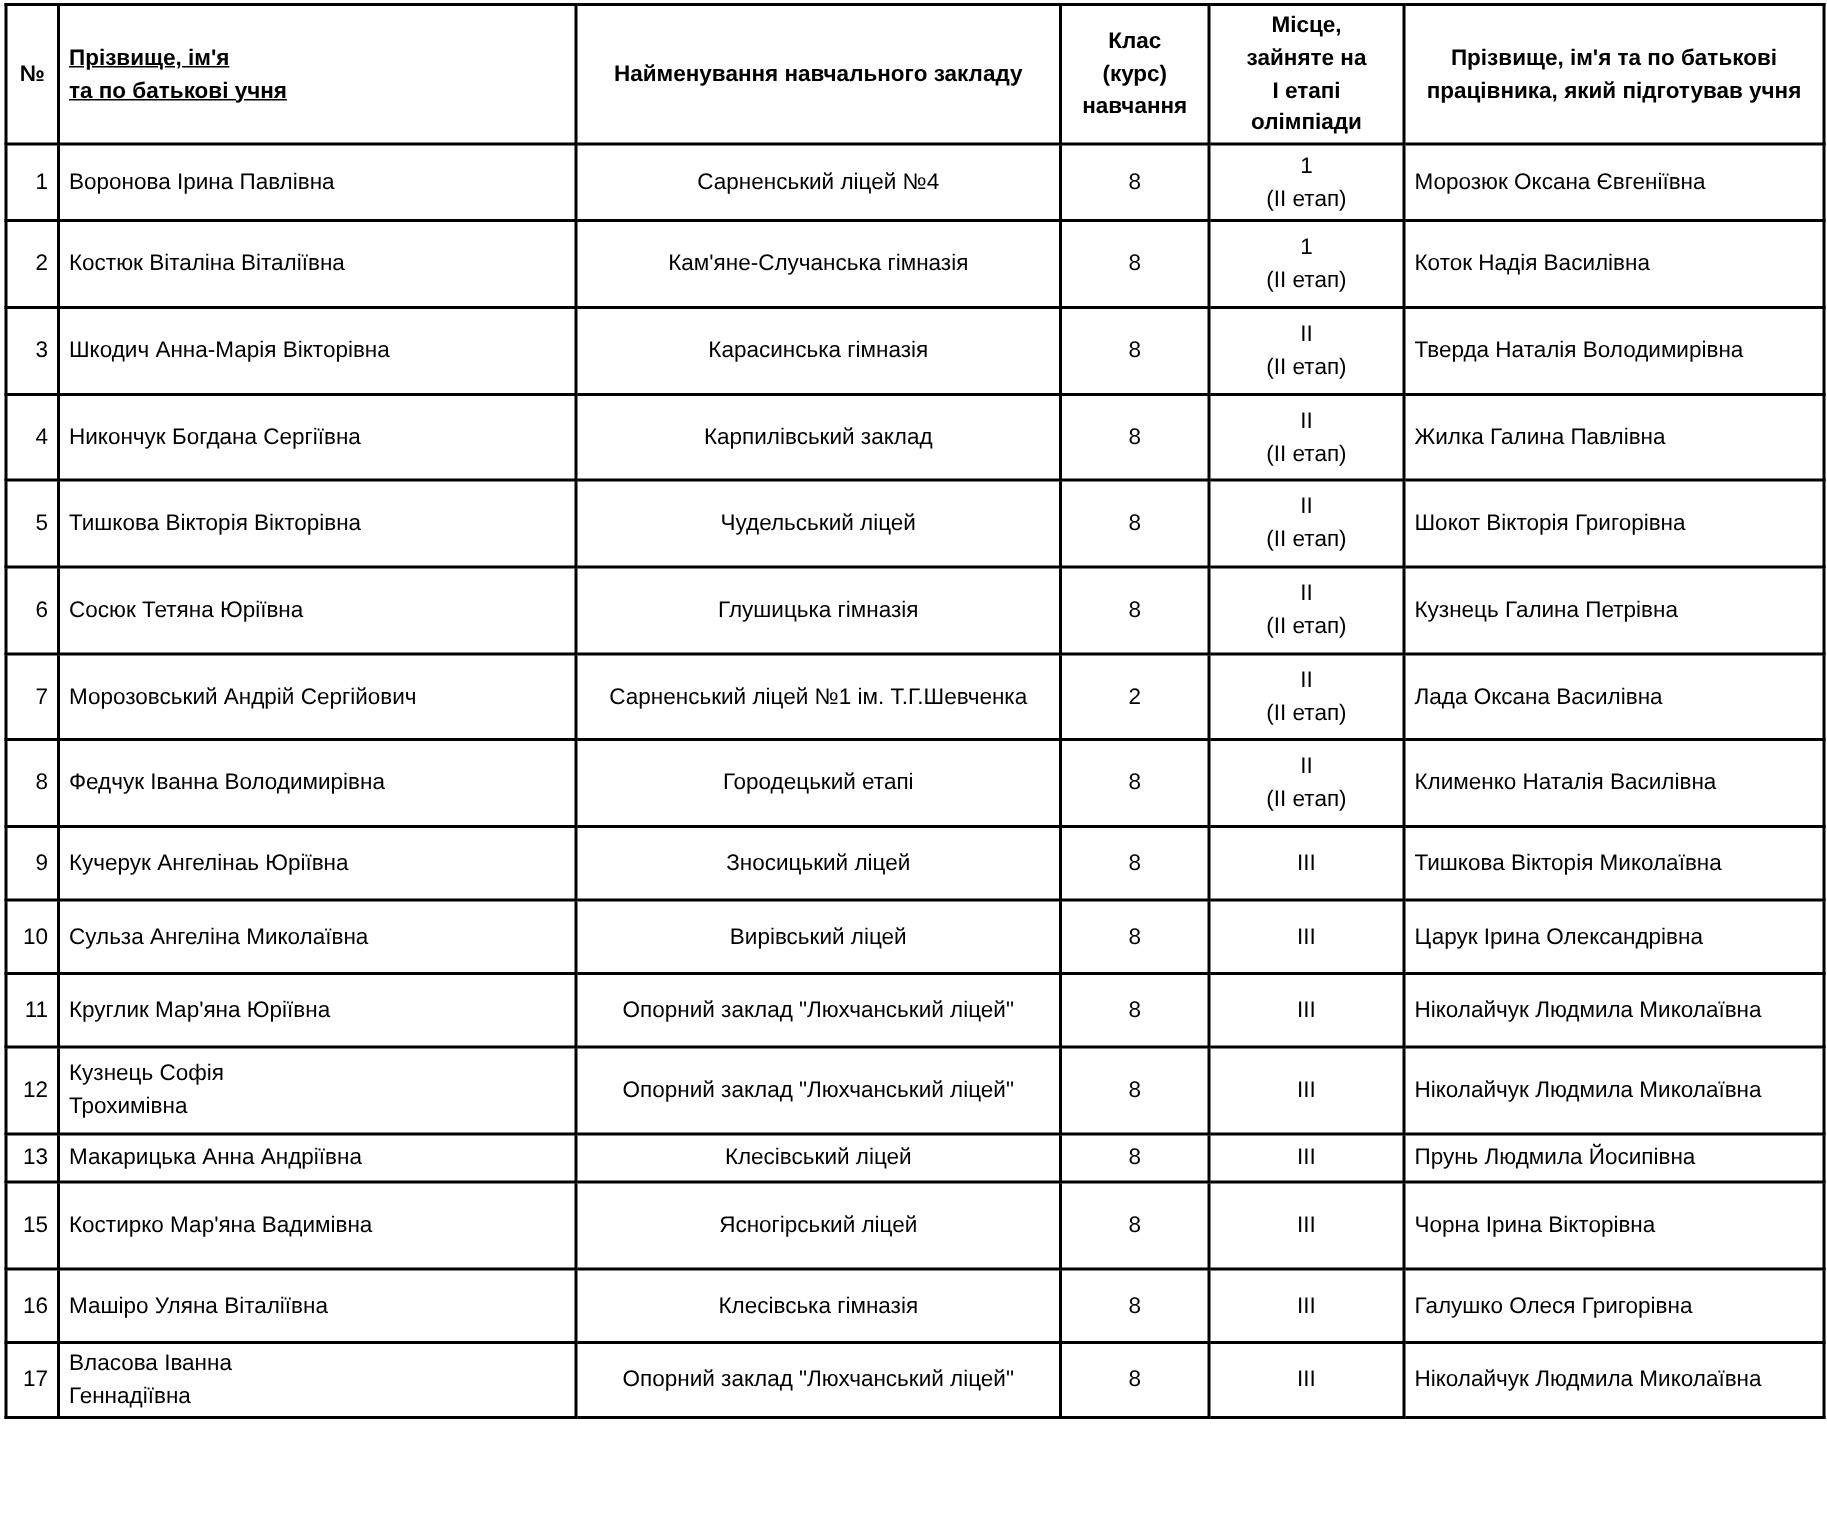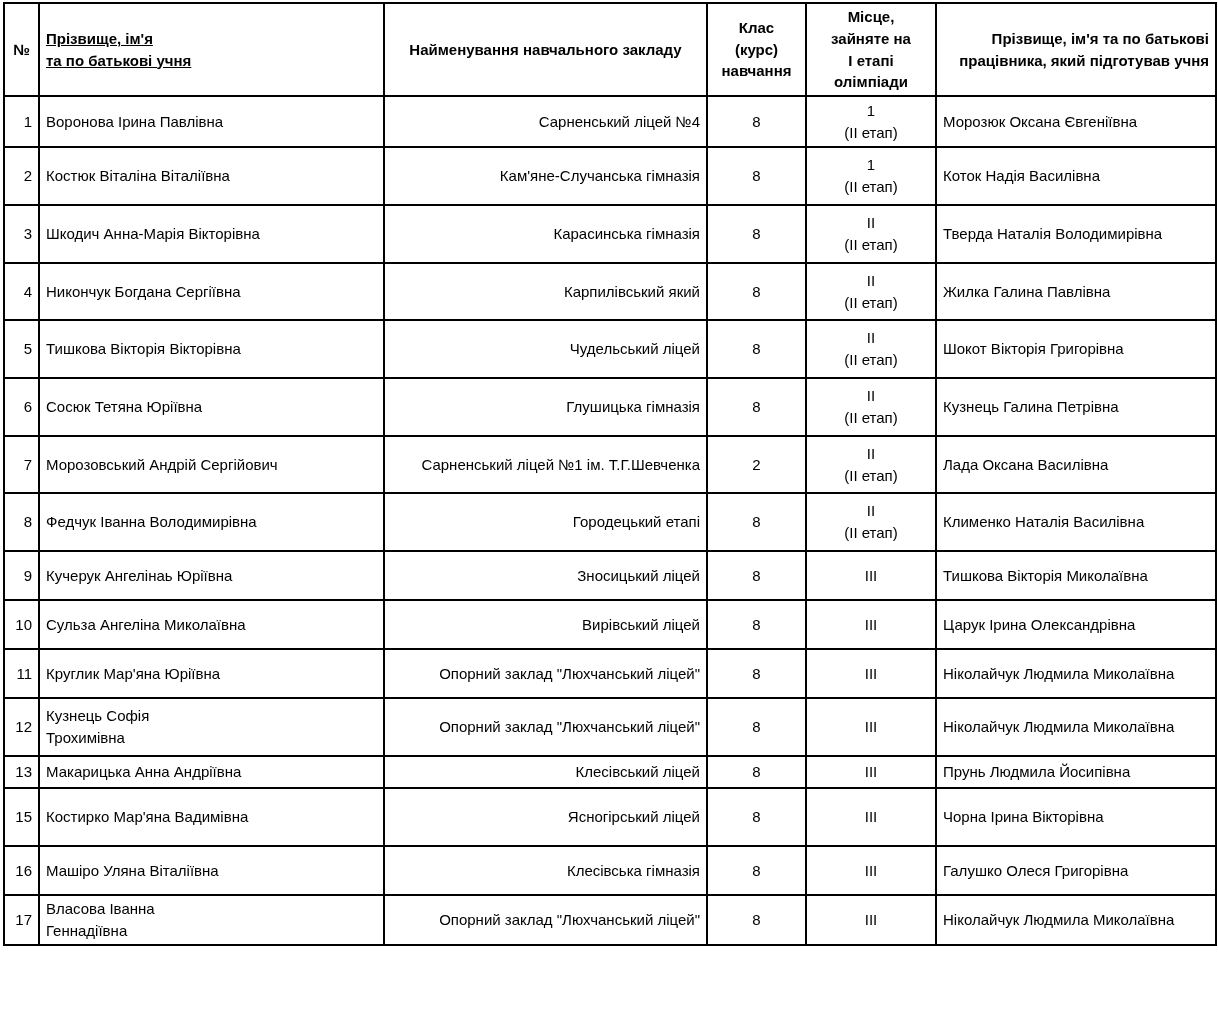--- a/index.html
+++ b/index.html
@@ -33,24 +33,24 @@
     overflow: hidden;
     padding: 2px 6px;
   }
   thead tr { height: 86px; }
   th {
     font-weight: bold;
     text-align: center;
     padding: 2px 4px;
   }
   th.c-name   { text-align: left; padding-left: 13px; text-decoration: underline; }
-  th.c-teacher{ text-align: right; padding-left: 8px; margin-left: 30px; }
+  th.c-teacher{ text-align: center; padding-left: 8px; margin-left: 30px; }
   td.c-num    { text-align: right; padding-right: 5px; }
   td.c-name   { text-align: left; padding-left: 13px; }
-  td.c-school { text-align: right; padding-left: 8px; }
+  td.c-school { text-align: center; padding-left: 8px; }
   td.c-grade  { text-align: center; }
   td.c-place  { text-align: center; }
   td.c-teacher{ text-align: left; padding-left: 8px; border-radius: 23px; }
   td[data-valign="top"] { vertical-align: top; padding-top: 8px; }
 
   
   tbody tr:nth-child(1)  { height: 51px; }
   tbody tr:nth-child(2)  { height: 58px; }
   tbody tr:nth-child(3)  { height: 58px; }
   tbody tr:nth-child(4)  { height: 57px; }
@@ -121,21 +121,21 @@
     <td class="c-name">Шкодич Анна-Марія Вікторівна</td>
     <td class="c-school">Карасинська гімназія</td>
     <td class="c-grade">8</td>
     <td class="c-place">ІІ
 (ІІ етап)</td>
     <td class="c-teacher">Тверда Наталія Володимирівна</td>
   </tr>
         <tr class="data-row">
     <td class="c-num">4</td>
     <td class="c-name">Никончук Богдана Сергіївна</td>
-    <td class="c-school" data-valign="top">Карпилівський який</td>
+    <td class="c-school" data-valign="top">Карпилівський заклад</td>
     <td class="c-grade">8</td>
     <td class="c-place">ІІ
 (ІІ етап)</td>
     <td class="c-teacher" data-valign="top">Жилка Галина Павлівна</td>
   </tr>
         <tr class="data-row">
     <td class="c-num">5</td>
     <td class="c-name">Тишкова Вікторія Вікторівна</td>
     <td class="c-school">Чудельський ліцей</td>
     <td class="c-grade">8</td>

